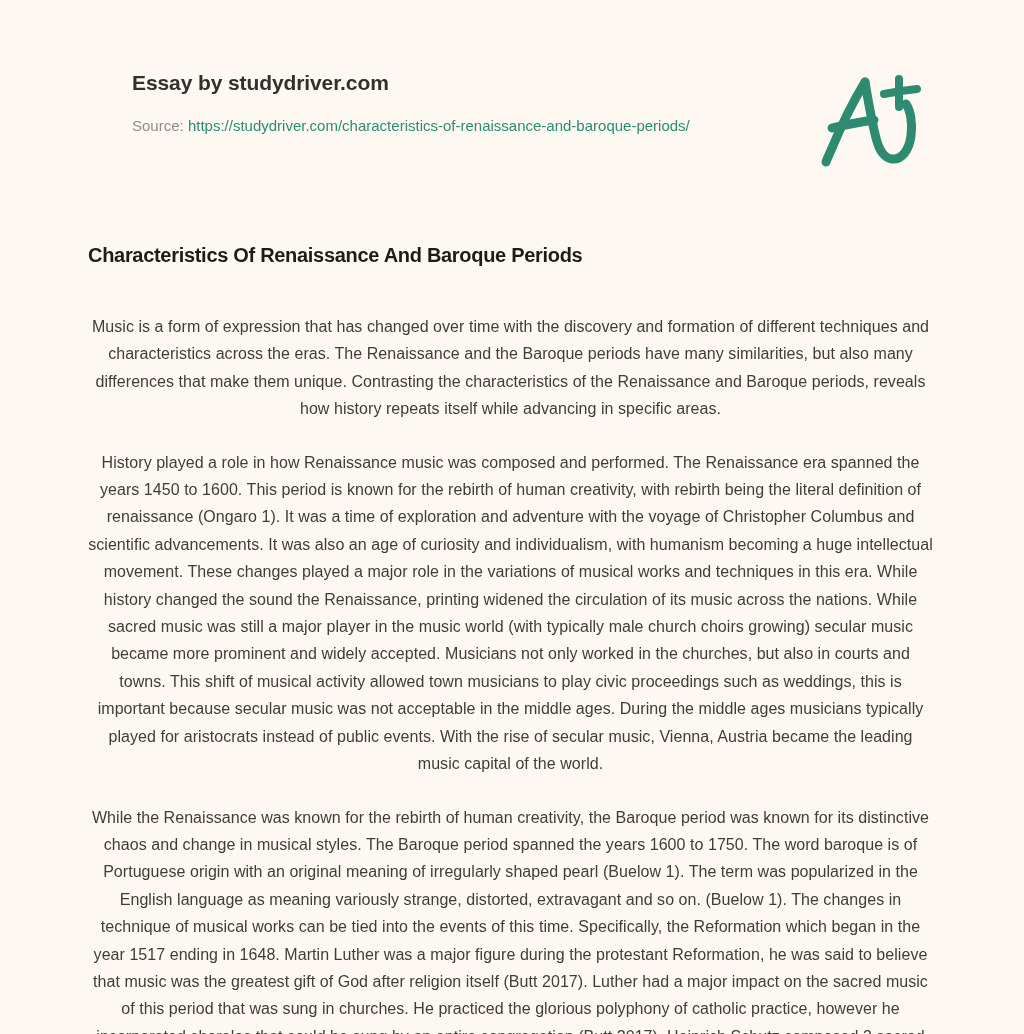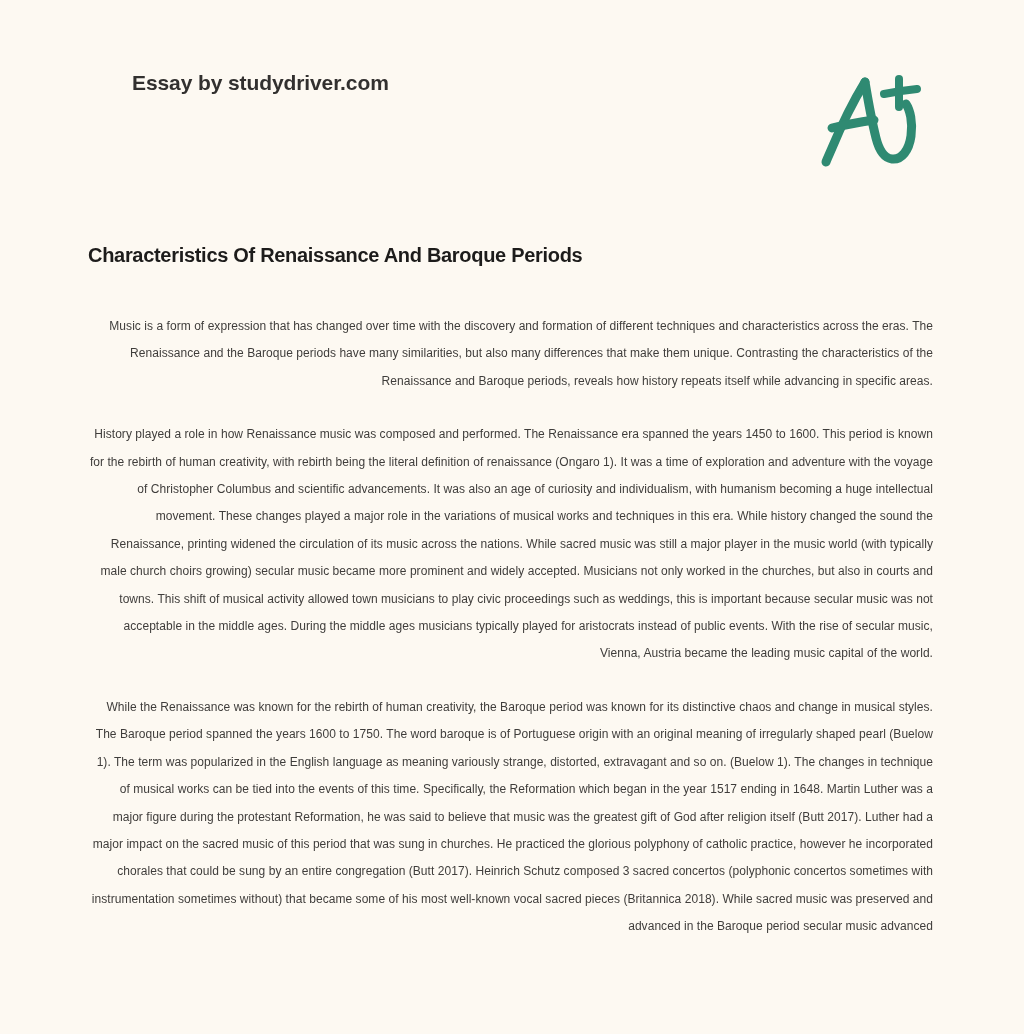--- a/index.html
+++ b/index.html
@@ -91,36 +91,40 @@
   
   .body-copy {
     position: absolute;
     top: 313px;
     left: 88px;
     width: 845px;
   }
 
   .body-copy p {
     margin: 0 0 26px 0;
-    font-size: 12px;
+    font-size: 16px;
     line-height: 27.4px;
     color: #3f3d3b;
-    text-align: right;
+    text-align: center;
     letter-spacing: 0.05px;
   }
   .body-copy p:last-child { margin-bottom: 0; }
 </style>
 </head>
 <body>
 
 <div class="page">
 
   <div class="header">
     <div class="header-left">
       <div class="essay-by">Essay by studydriver.com</div>
+      <div class="source-line">
+        <span class="source-label">Source:</span>
+        <span class="source-url">https://studydriver.com/characteristics-of-renaissance-and-baroque-periods/</span>
+      </div>
     </div>
   </div>
 
   <div class="logo">
     <svg viewBox="0 0 120 108" width="120" height="108" aria-hidden="true">
       <g fill="none" stroke="#2f8a72" stroke-linecap="round" stroke-linejoin="round">
 
         <path d="M55 16 C44 34, 32 58, 22 82 C19 89, 17 93, 16 96" stroke-width="9"></path>
 
         <path d="M55 16 C58 34, 62 56, 66 72 C69 84, 74 92, 82 93 C92 94, 99 84, 101 70 C103 56, 100 44, 96 38" stroke-width="9"></path>

